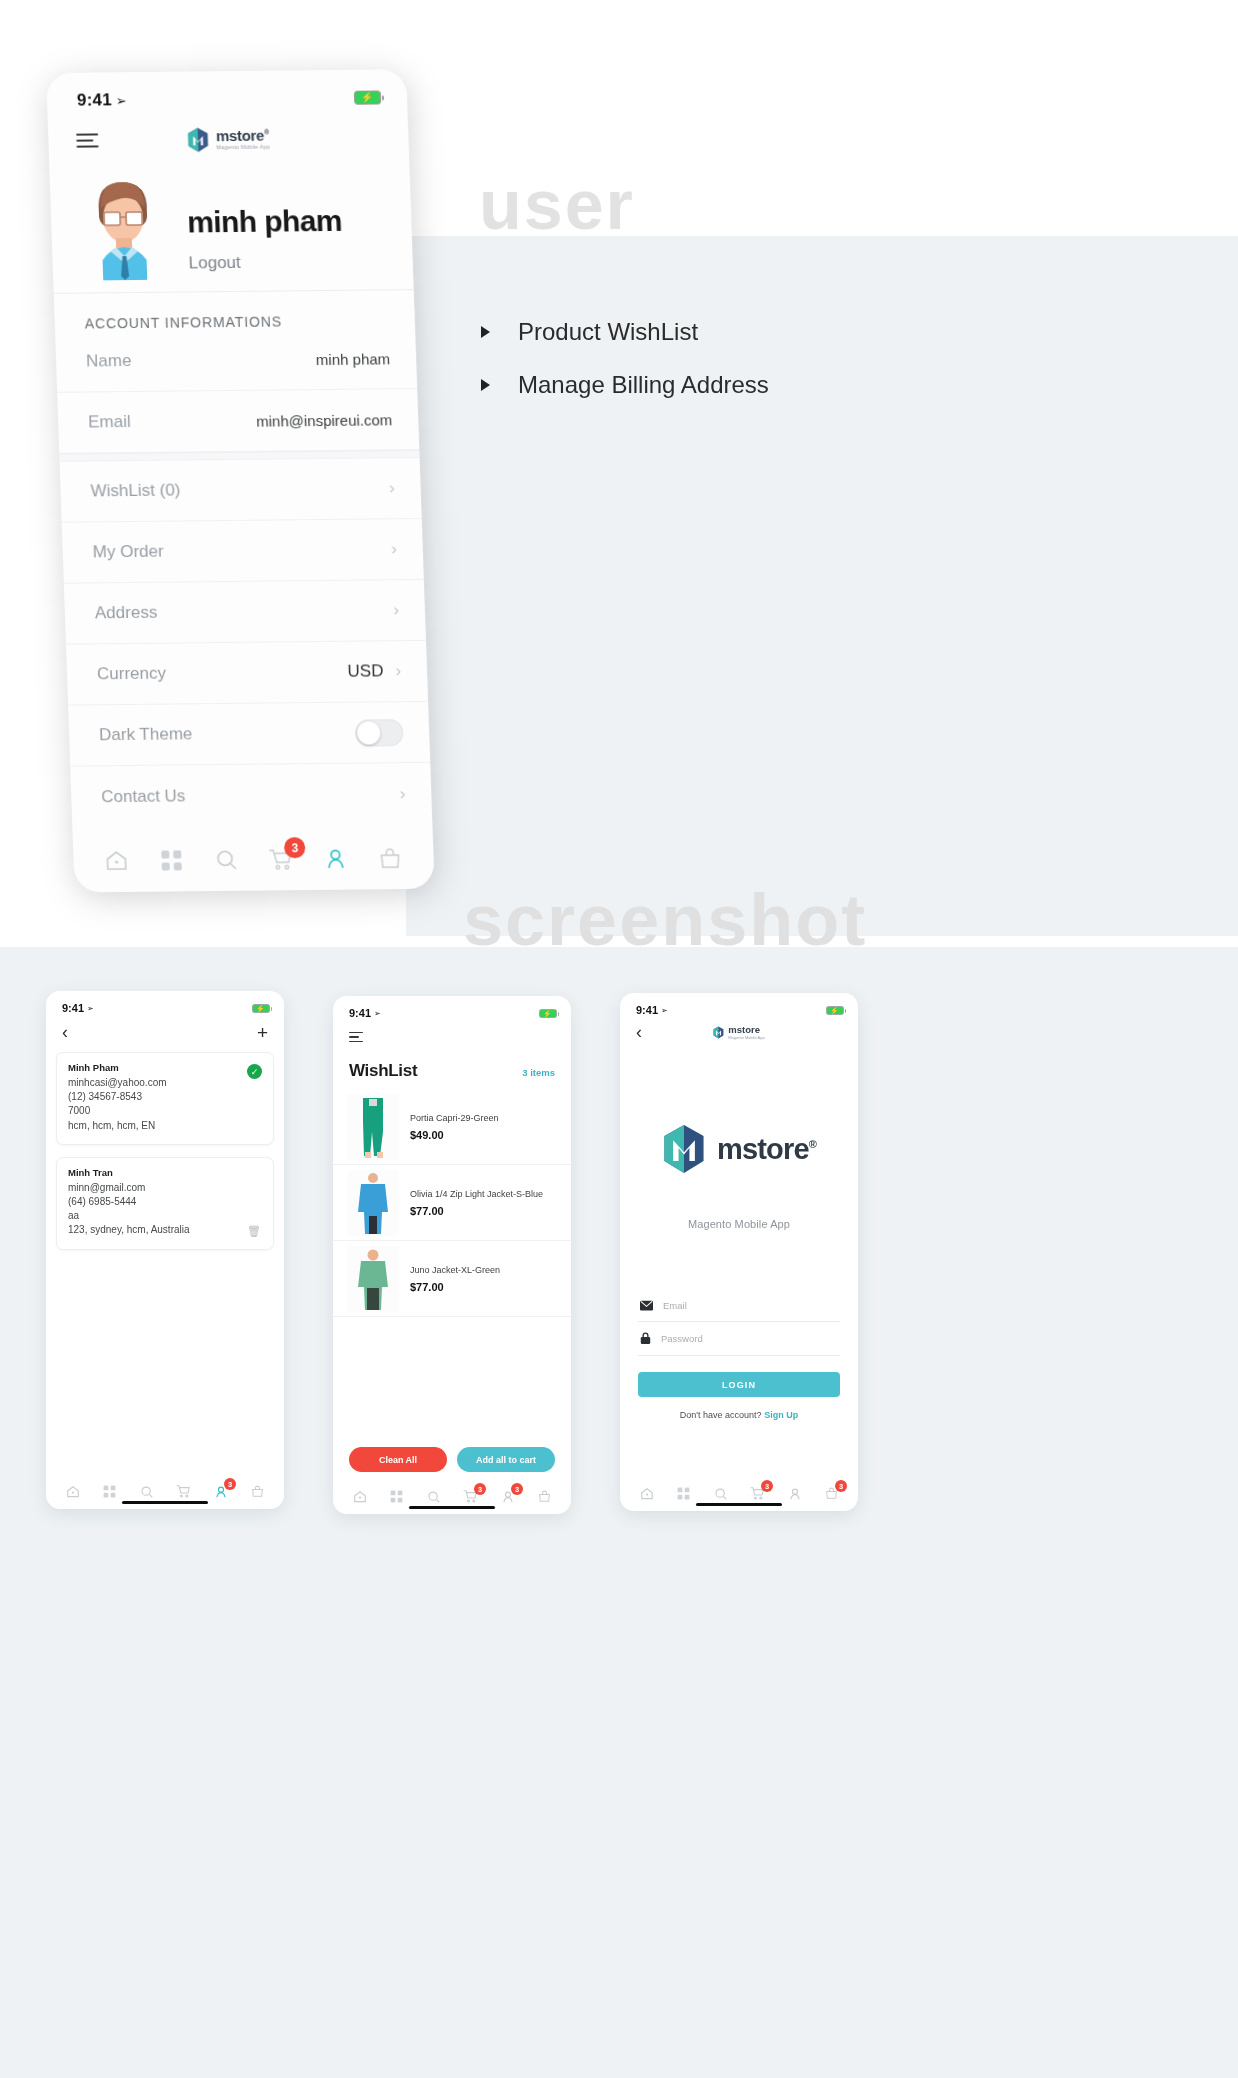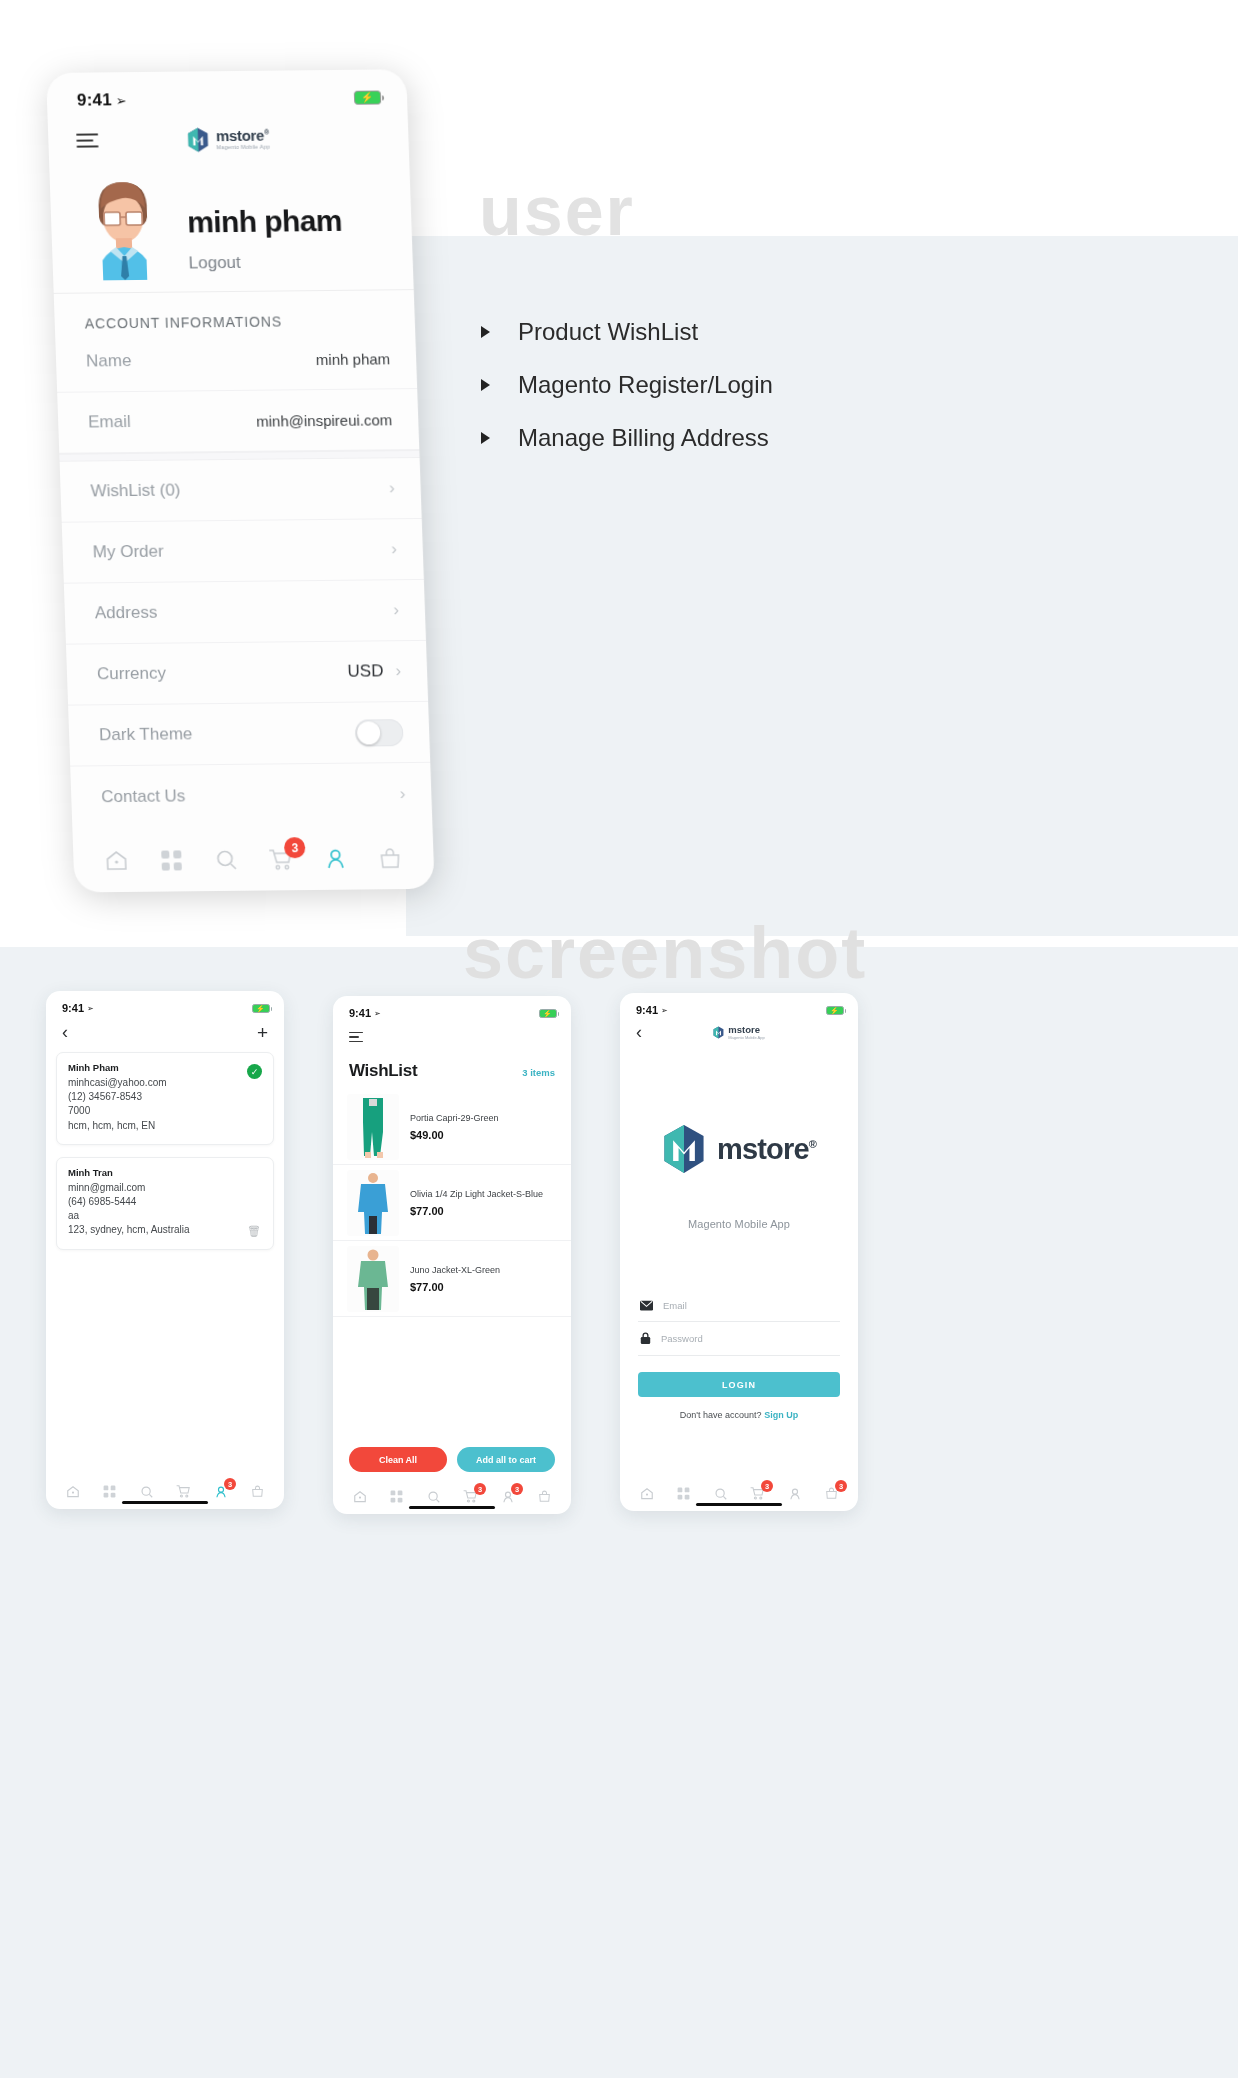--- a/index.html
+++ b/index.html
@@ -20,22 +20,22 @@
 
   
   .ghost {
     position:absolute;
     font-weight:bold;
     color:#e2e2e2;
     letter-spacing:-1px;
     line-height:1;
     user-select:none;
   }
-  .ghost-user { left:479px; top:176px; font-size:70px; letter-spacing:2px; }
-  .ghost-shot { left:463px; top:917px; font-size:72px; letter-spacing:2px; color:#e0e0e0; }
+  .ghost-user { left:479px; top:170px; font-size:70px; letter-spacing:2px; }
+  .ghost-shot { left:463px; top:884px; font-size:72px; letter-spacing:2px; color:#e0e0e0; }
 
   
   .features { position:absolute; left:481px; top:305px; width:420px; }
   .feat {
     display:flex; align-items:center; gap:28px;
     height:53px;
     font-size:24px;
     color:#2b2b2b;
   }
   .feat .tri {
@@ -209,24 +209,20 @@
   <div class="ghost ghost-user">user</div>
   <div class="ghost ghost-shot">screenshot</div>
 
   <div class="features">
     <div class="feat">
       <span class="tri"></span>
       <span>Product WishList</span>
     </div>
     <div class="feat">
       <span class="tri"></span>
-      <span>Magento Register/Login</span>
-    </div>
-    <div class="feat">
-      <span class="tri"></span>
       <span>Manage Billing Address</span>
     </div>
   </div>
 
   <div class="hero-wrap">
     <div class="hero">
 
       <div class="statusbar">
         <div style="display:flex;align-items:center;">
           <span class="status-time">9:41</span>

